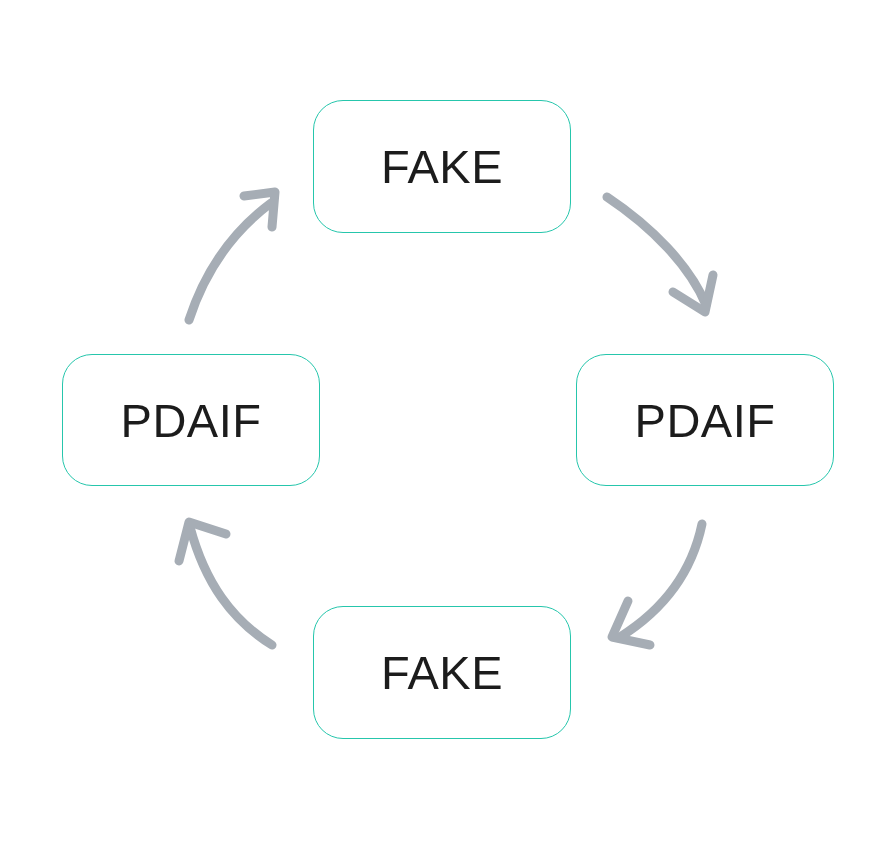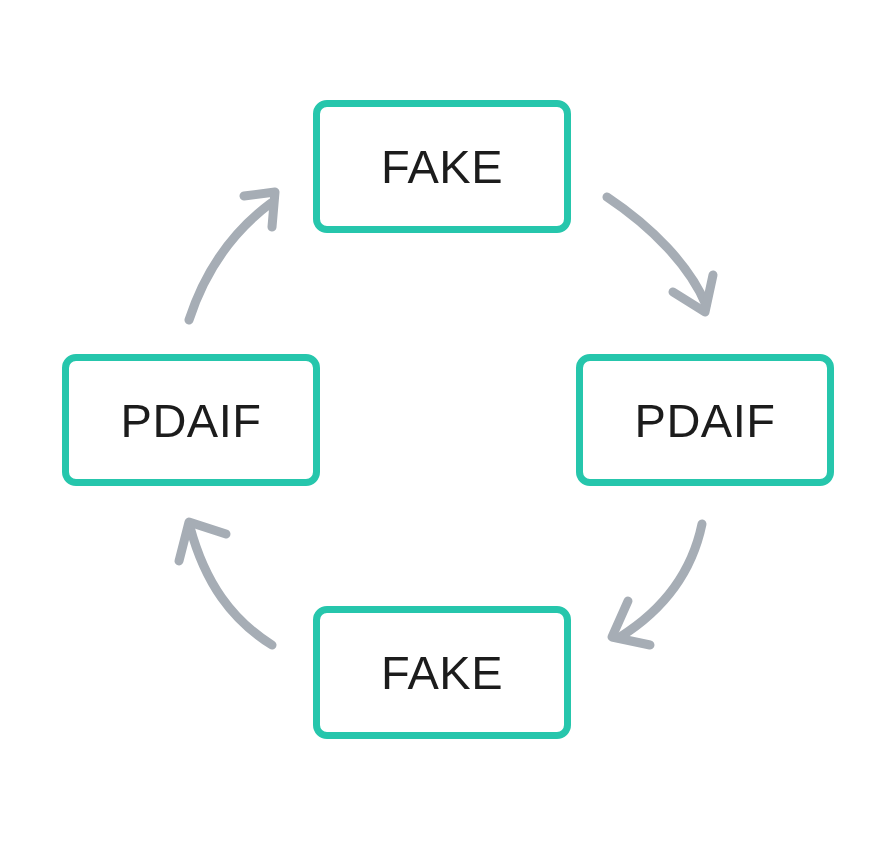--- a/index.html
+++ b/index.html
@@ -23,22 +23,22 @@
     left: 0;
     top: 0;
     width: 894px;
     height: 842px;
     pointer-events: none;
   }
   .node {
     position: absolute;
     box-sizing: border-box;
     background: #ffffff;
-    border: 7px solid #fca5a5;
-    border-radius: 14px;
+    border: 1px solid #fca5a5;
+    border-radius: 30px;
     display: flex;
     align-items: center;
     justify-content: center;
   }
   .node-label {
     font-family: "Liberation Sans", sans-serif;
     font-size: 47px;
     font-weight: 400;
     color: #1c1c1c;
     letter-spacing: 0.5px;

